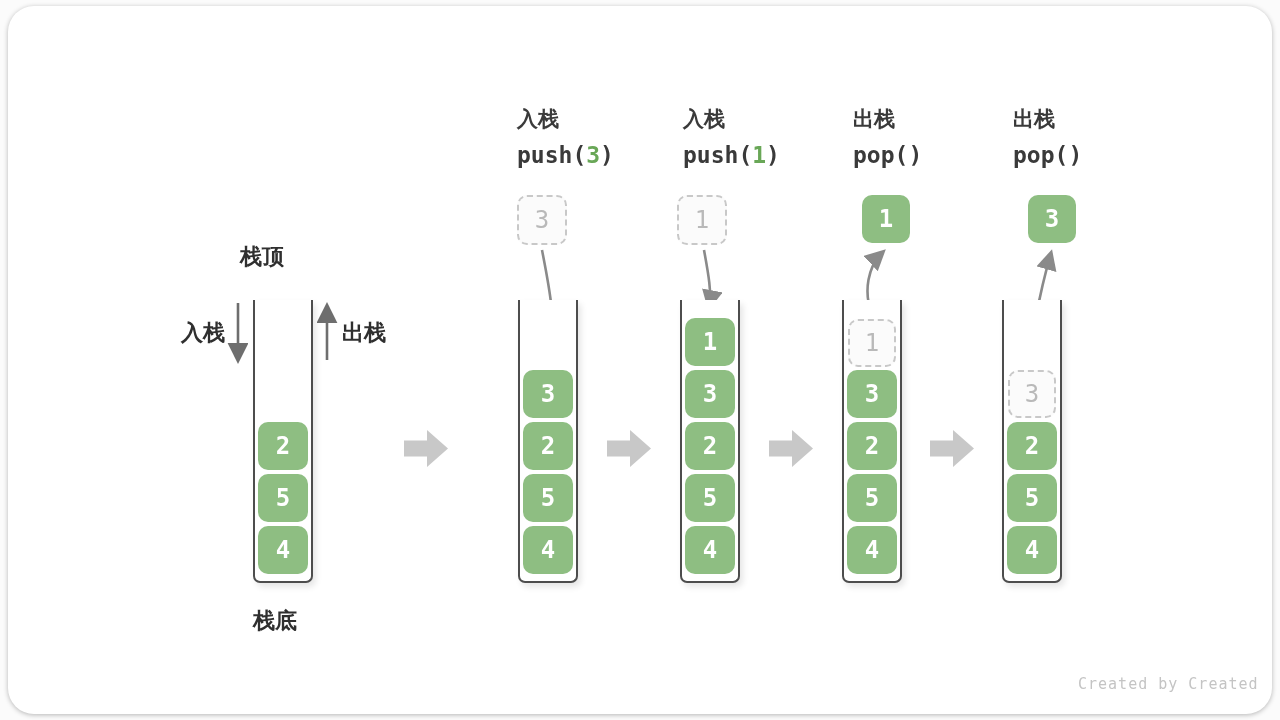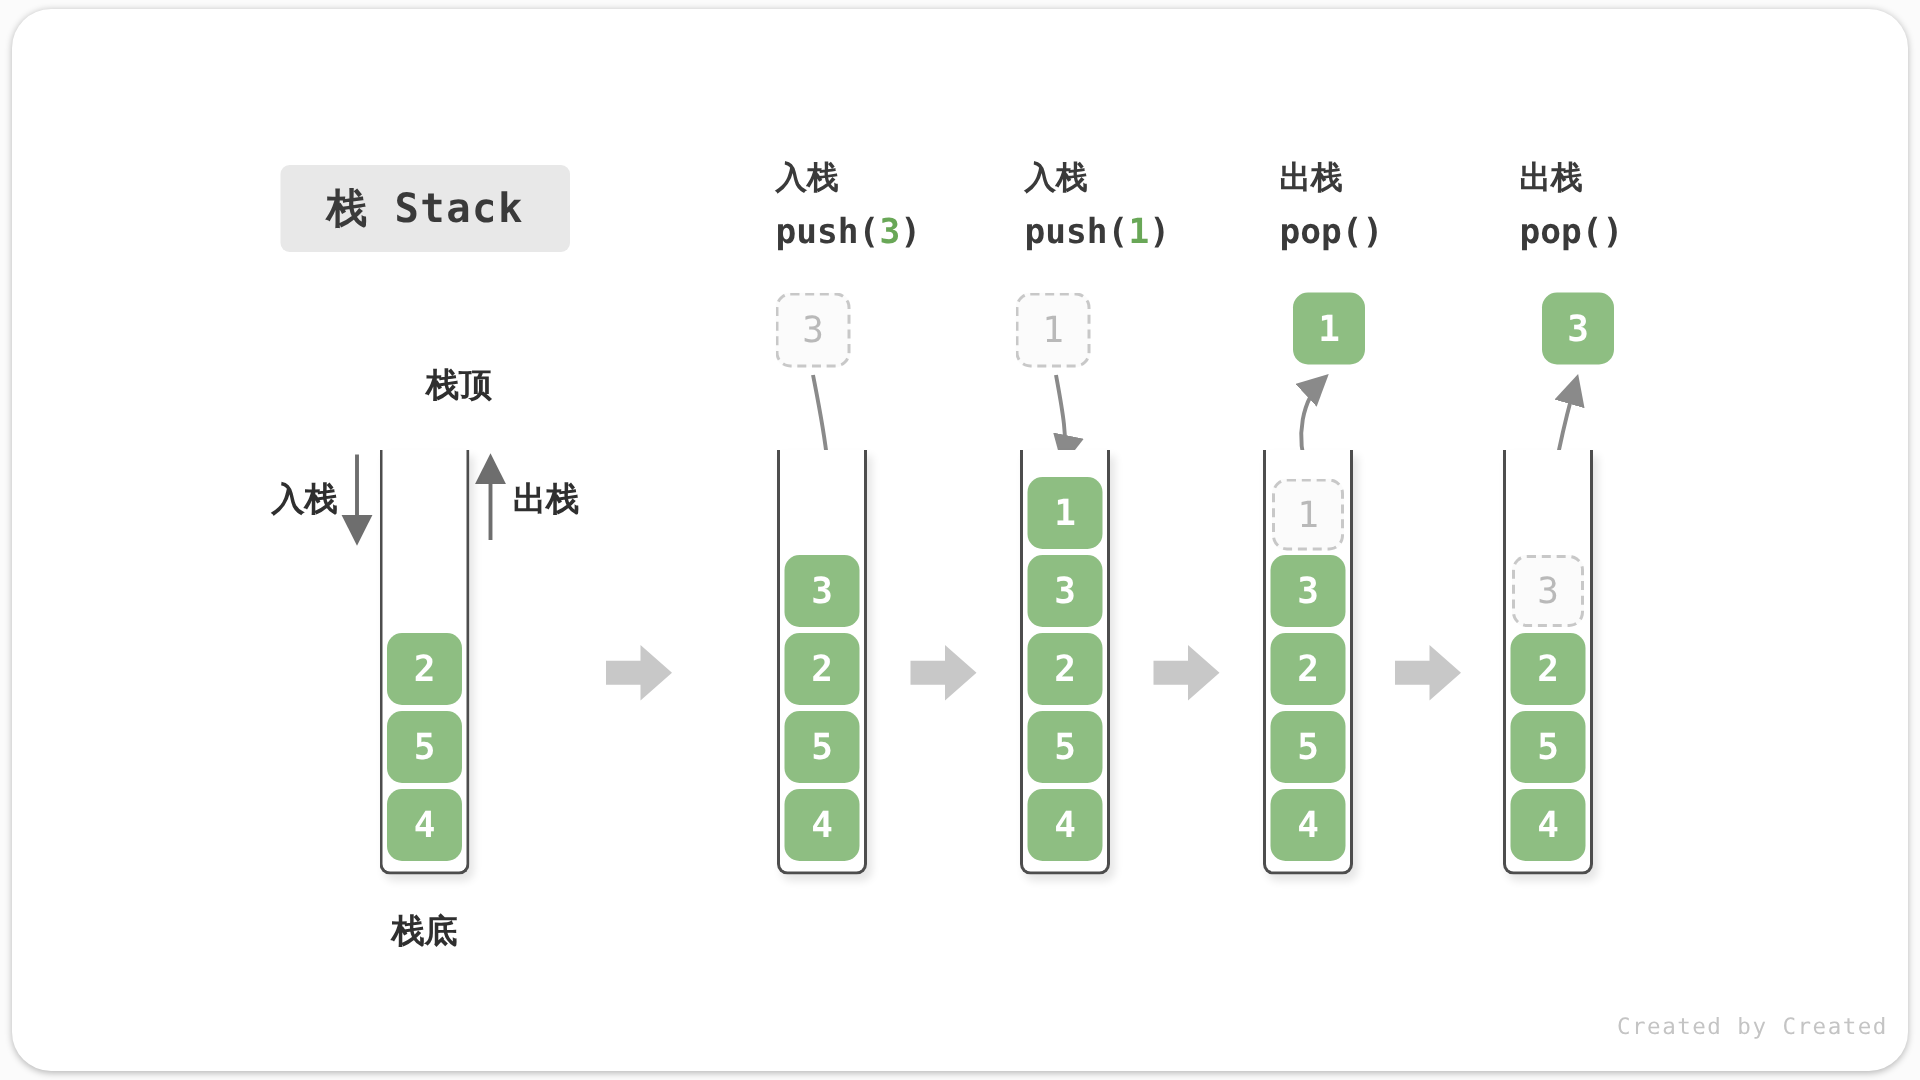--- a/index.html
+++ b/index.html
@@ -101,23 +101,20 @@
     <path d="M704,250 C708,272 712,292 709,307" fill="none" stroke="#8A8A8A" stroke-width="2.6" marker-end="url(#ah)"></path>
     <path d="M872,315 C863,291 868,266 883,252" fill="none" stroke="#8A8A8A" stroke-width="2.6" marker-end="url(#ah)"></path>
     <path d="M1031,366 C1032,330 1041,288 1051,253" fill="none" stroke="#8A8A8A" stroke-width="2.6" marker-end="url(#ah)"></path>
 
     <use href="#blockArrow" x="404" y="430" fill="#C8C8C8"></use>
     <use href="#blockArrow" x="607" y="430" fill="#C8C8C8"></use>
     <use href="#blockArrow" x="769" y="430" fill="#C8C8C8"></use>
     <use href="#blockArrow" x="930" y="430" fill="#C8C8C8"></use>
   </svg>
 
-  <div class="title-box">
-    <span>栈 Stack</span>
-  </div>
 
   <div class="col-header" style="left:517px">
     <div class="h1">入栈</div>
     <div class="h2"><span>push(</span><span class="arg">3</span><span>)</span></div>
   </div>
   <div class="col-header" style="left:683px">
     <div class="h1">入栈</div>
     <div class="h2"><span>push(</span><span class="arg">1</span><span>)</span></div>
   </div>
   <div class="col-header" style="left:853px">
@@ -127,22 +124,22 @@
   <div class="col-header" style="left:1013px">
     <div class="h1">出栈</div>
     <div class="h2"><span>pop(</span><span class="arg"></span><span>)</span></div>
   </div>
 
   <div class="ghost" style="left:517px;top:195px;width:50px;height:50px">3</div>
   <div class="ghost" style="left:677px;top:195px;width:50px;height:50px">1</div>
   <div class="cell small" style="left:862px;top:195px">1</div>
   <div class="cell small" style="left:1028px;top:195px">3</div>
 
-  <div class="cn-label" style="left:268px;top:242px;width:60px;text-align:right">栈顶</div>
-  <div class="cn-label" style="left:253px;top:606px;width:60px;text-align:center">栈底</div>
+  <div class="cn-label" style="left:240px;top:242px;width:60px;text-align:left">栈顶</div>
+  <div class="cn-label" style="left:253px;top:606px;width:60px;">栈底</div>
   <div class="cn-label" style="left:181px;top:318px">入栈</div>
   <div class="cn-label" style="left:342px;top:318px">出栈</div>
 
   <div class="stack" style="left:253px"></div>
   <div class="cell" style="left:258px;top:422px">2</div>
   <div class="cell" style="left:258px;top:474px">5</div>
   <div class="cell" style="left:258px;top:526px">4</div>
 
   <div class="stack" style="left:518px"></div>
   <div class="cell" style="left:523px;top:370px">3</div>

